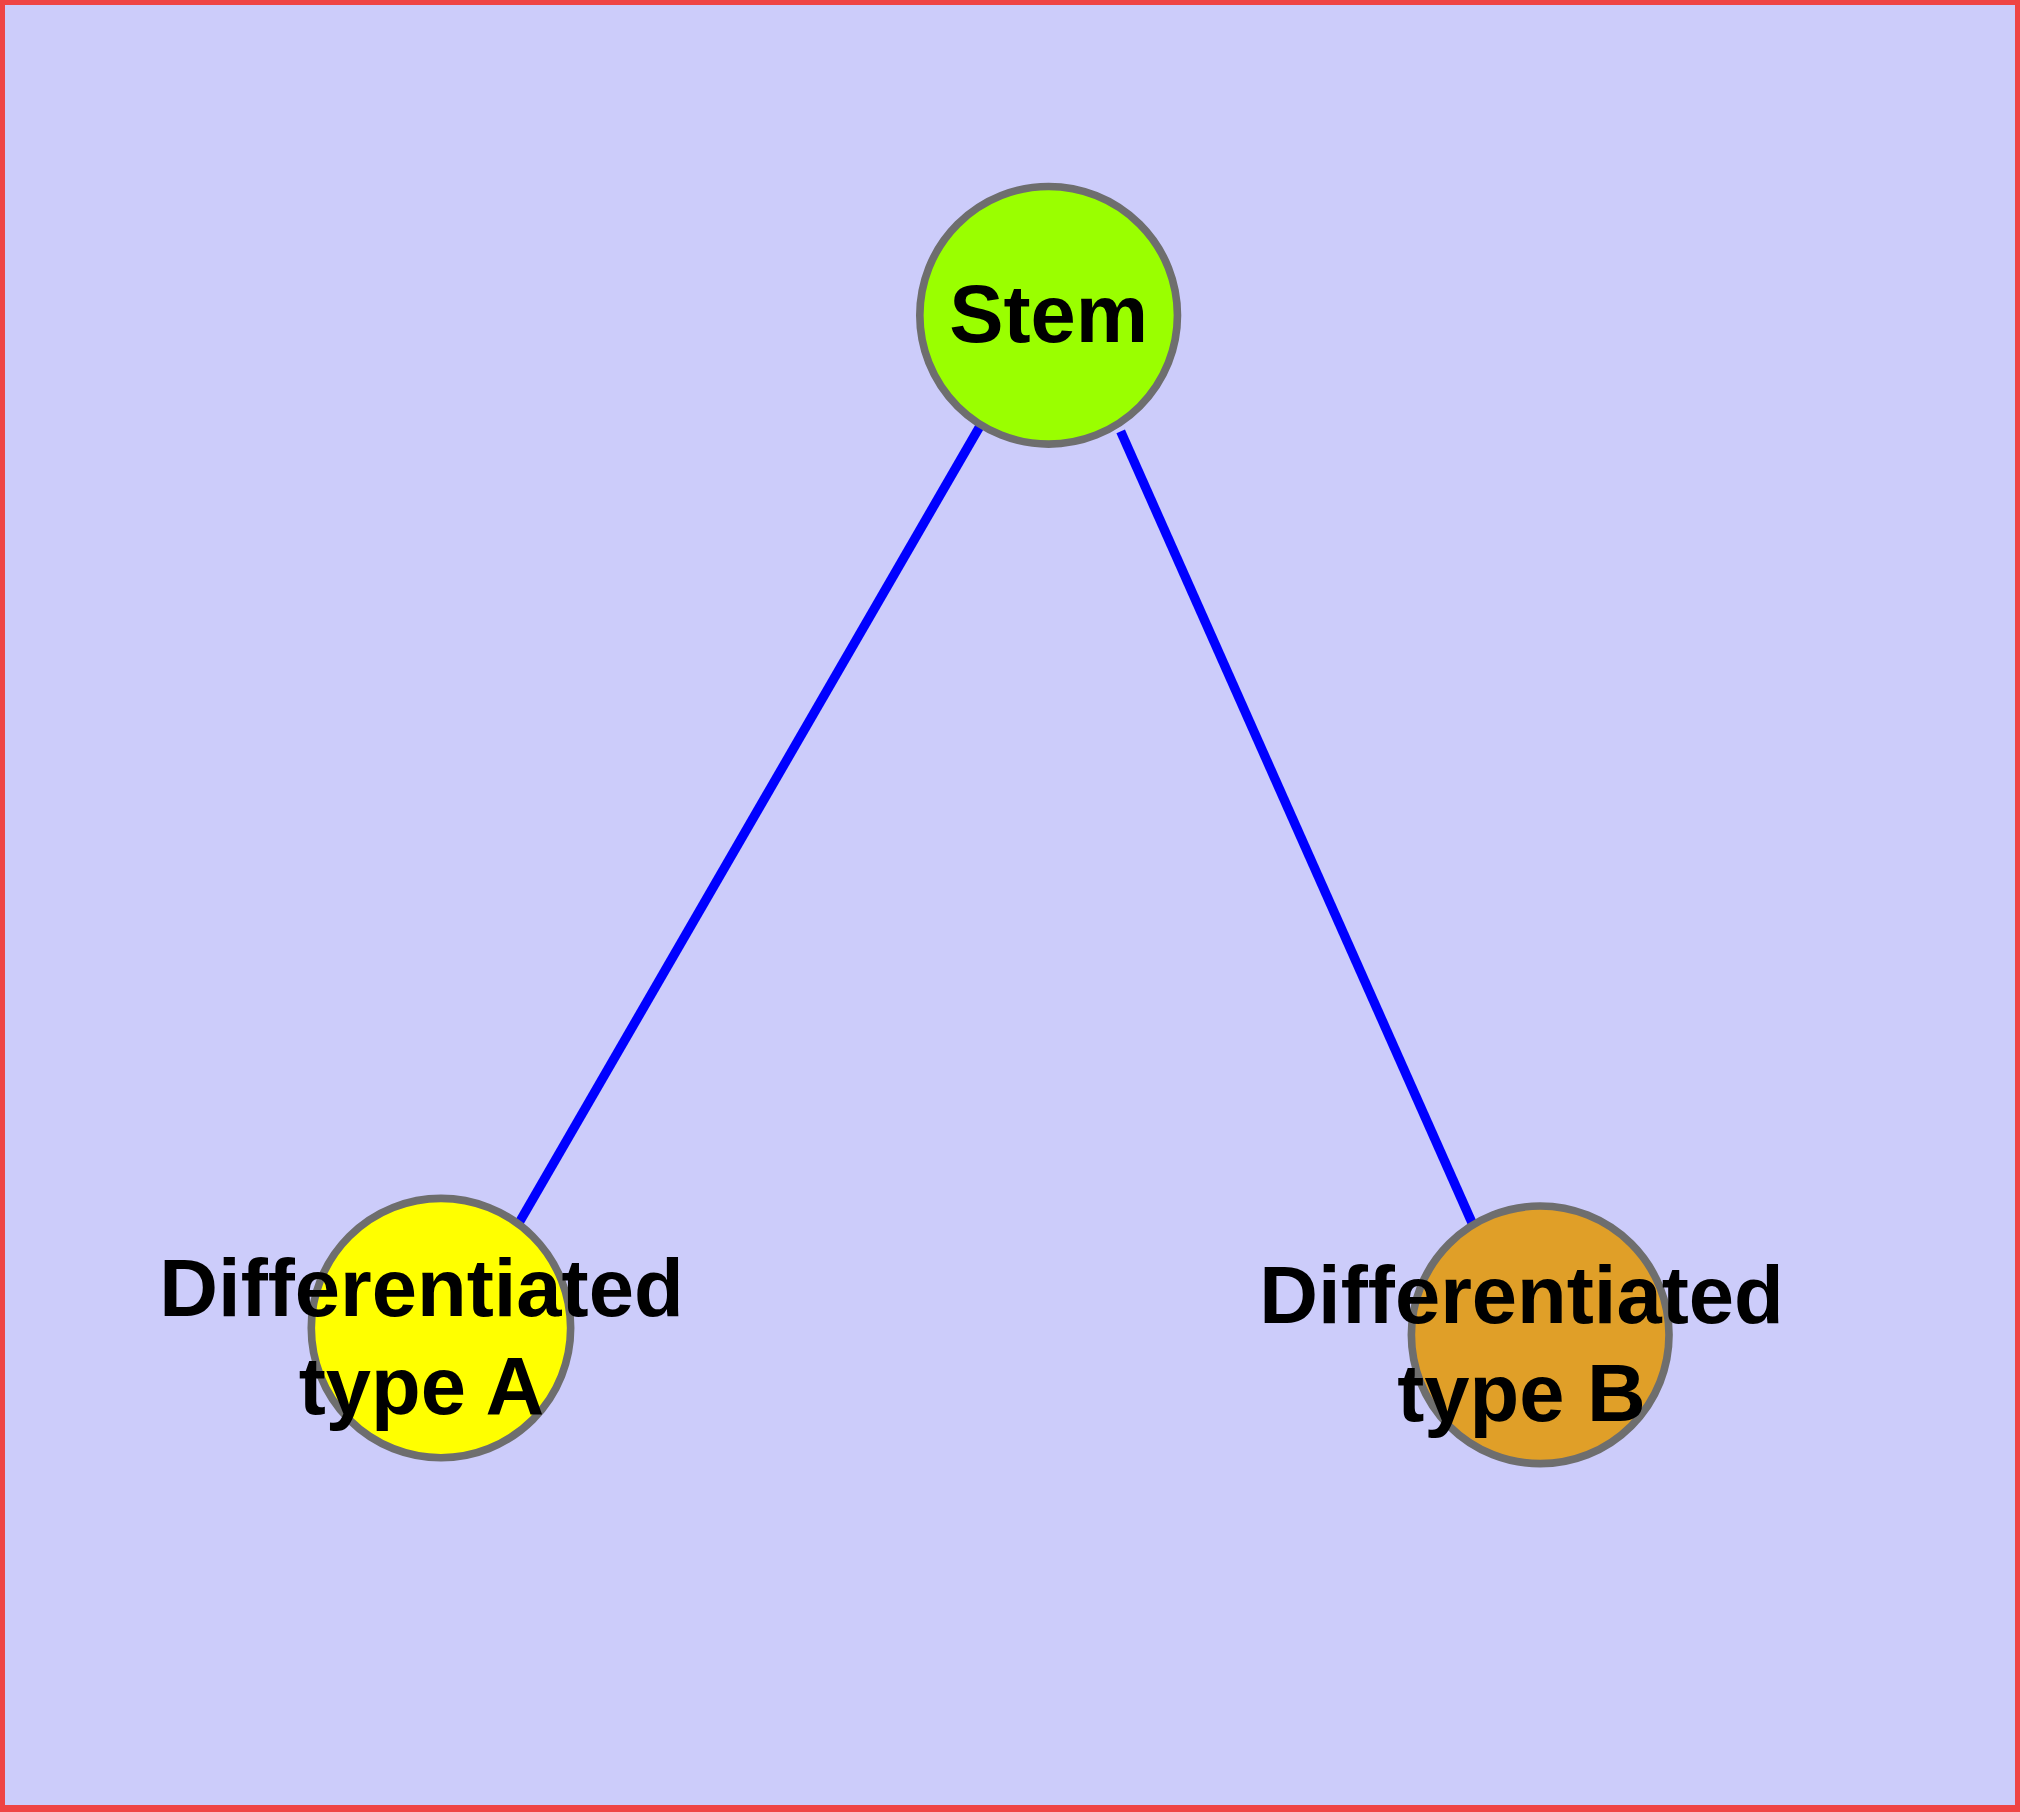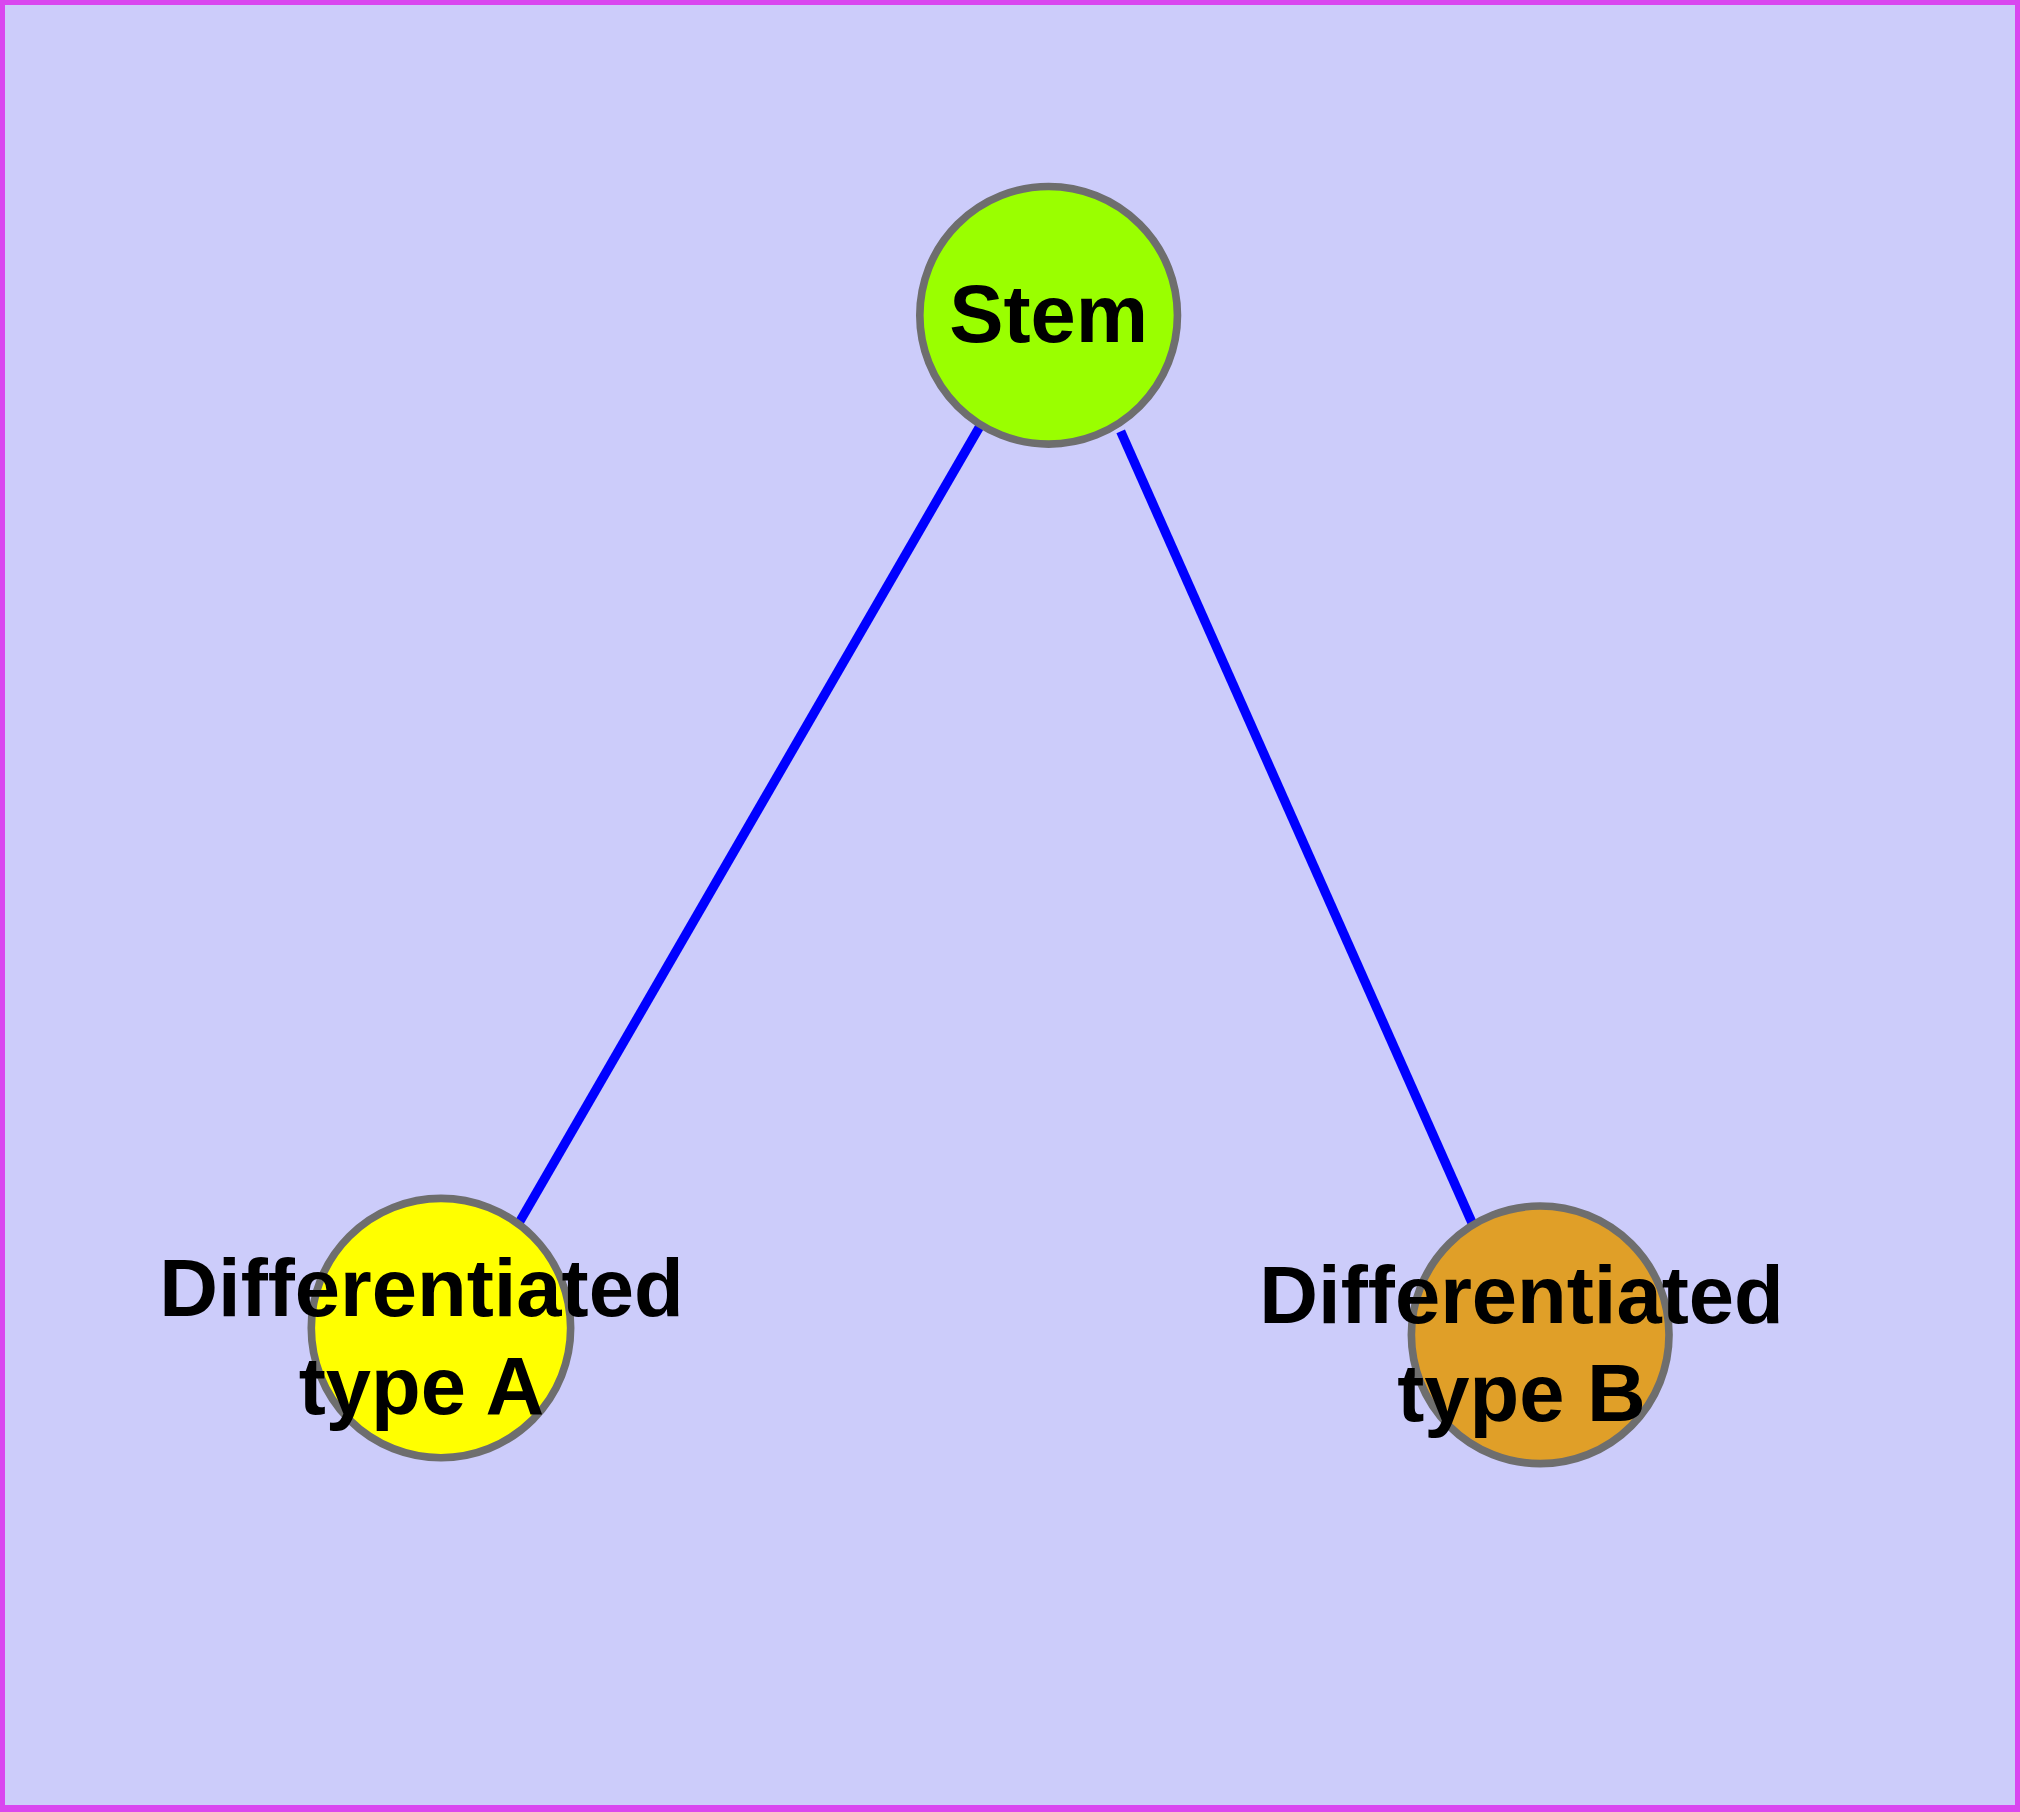--- a/index.html
+++ b/index.html
@@ -5,21 +5,21 @@
 <style>
   html, body {
     margin: 0;
     padding: 0;
     background: #ffffff;
   }
   #canvas {
     position: relative;
     width: 2021px;
     height: 1812px;
-    background: #d946ef;
+    background: #ef4444;
     overflow: hidden;
   }
   #plot-area {
     position: absolute;
     left: 5.1px;
     top: 5.1px;
     width: 2010px;
     height: 1800px;
     background: #ccccfa;
   }

